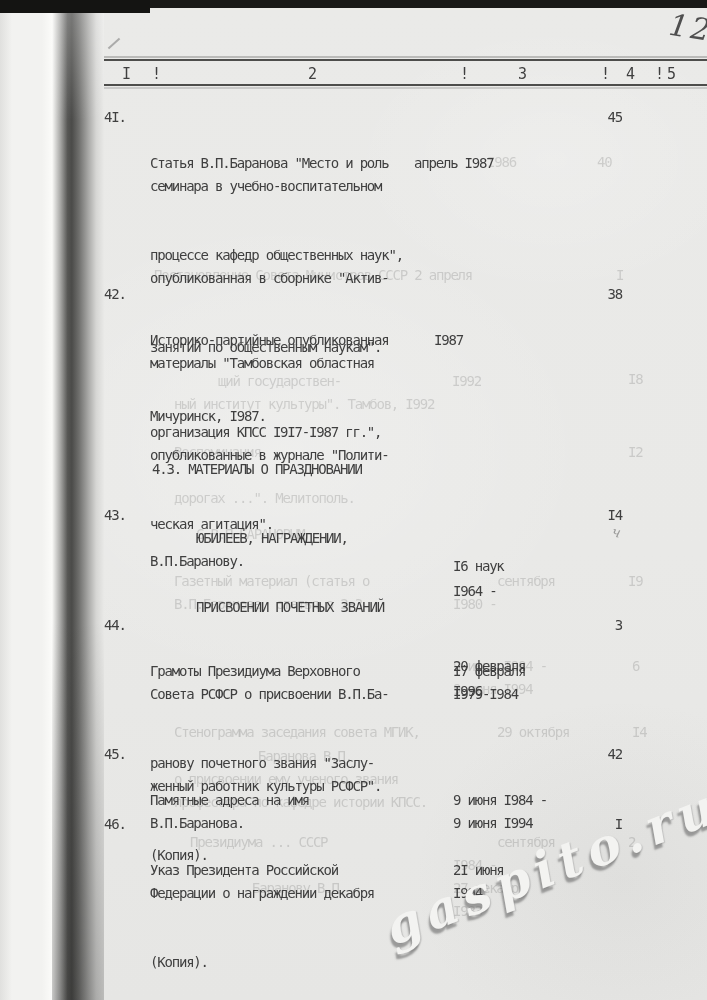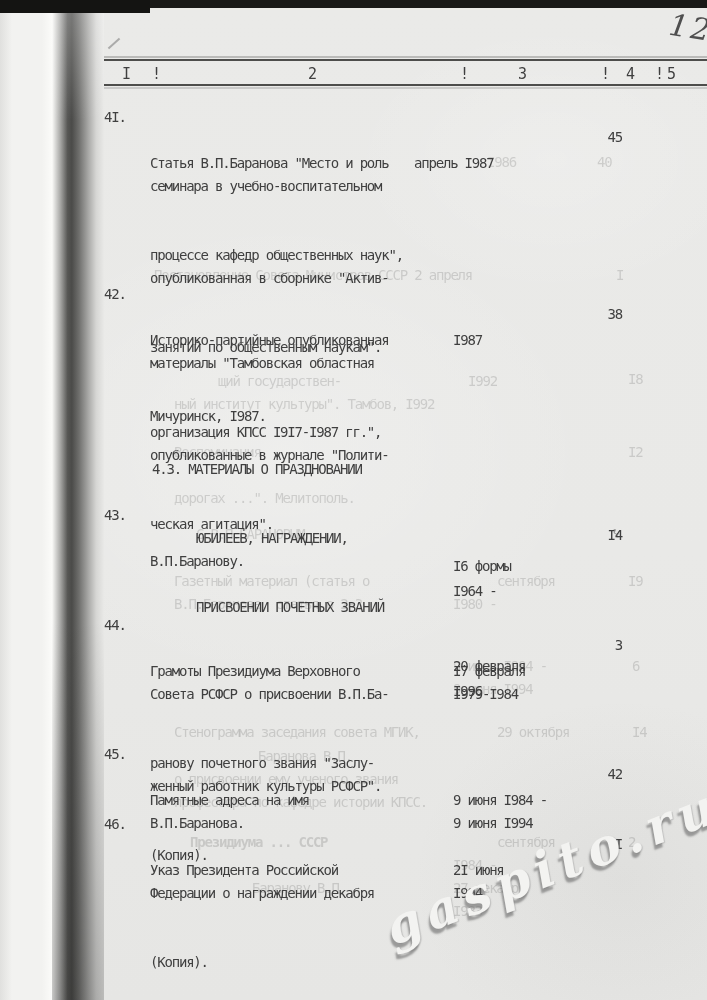--- a/index.html
+++ b/index.html
@@ -26,21 +26,21 @@
   
   .rule{position:absolute;left:104px;right:0;height:2px;background:#4d4d4b;}
   .rule.top{top:59px;box-shadow:0 -3px 0 rgba(110,110,108,.38);}
   .rule.bot{top:84px;box-shadow:0 3px 0 rgba(130,130,128,.30);}
   .hdr{top:63px;font-size:15px;}
   
   .entry{position:absolute;left:0;width:707px;}
   .entry .num{left:104px;top:0;}
   .entry .desc{left:150px;top:0;width:280px;}
   .entry .dates{top:0;}
-  .entry .pages{left:578px;top:0;width:44px;text-align:right;margin-top:20px;}
+  .entry .pages{left:578px;top:0;width:44px;text-align:right;}
   .heading .typed div{white-space:pre;}
   .indent{margin-left:44px;}
   
   .ghost{color:rgba(62,62,62,.18);filter:blur(.4px);}
   
   .hand{position:absolute;font-family:"DejaVu Serif", serif;font-style:italic;color:#4f4f4f;}
   .pagenum{left:669px;top:10px;font-size:30px;letter-spacing:3px;transform:rotate(9deg);}
   .tickmark{left:612px;top:524px;font-size:14px;color:rgba(90,90,90,.55);transform:rotate(14deg);}
   .pencil{position:absolute;left:113px;top:36px;width:2px;height:15px;
           background:rgba(95,95,95,.45);transform:rotate(48deg);}
@@ -61,42 +61,42 @@
   <div class="top-edge"></div>
   <div class="top-edge-left"></div>
   <div class="pencil"></div>
 
   <div id="ghost-layer">
       <div class="typed ghost" style="left: 487px; top: 151px;">I986</div>
       <div class="typed ghost" style="left: 597px; top: 151px;">40</div>
       <div class="typed ghost" style="left: 154px; top: 264px;">Постановление Совета Министров СССР 2 апреля</div>
       <div class="typed ghost" style="left: 616px; top: 264px;">I</div>
       <div class="typed ghost" style="left: 198px; top: 370px; margin-left: 20px;">щий государствен-</div>
-      <div class="typed ghost" style="left: 468px; top: 370px;">I992</div>
+      <div class="typed ghost" style="left: 452px; top: 370px;">I992</div>
       <div class="typed ghost" style="left: 628px; top: 368px;">I8</div>
       <div class="typed ghost" style="left: 174px; top: 393px;">ный институт культуры". Тамбов, I992</div>
       <div class="typed ghost" style="left: 174px; top: 441px;">Воспоминания</div>
       <div class="typed ghost" style="left: 628px; top: 441px;">I2</div>
       <div class="typed ghost" style="left: 174px; top: 487px;">дорогах ...". Мелитополь.</div>
       <div class="typed ghost" style="left: 196px; top: 523px;">С В.П.БАРАНОВЫМ</div>
       <div class="typed ghost" style="left: 174px; top: 570px;">Газетный материал (статья о</div>
       <div class="typed ghost" style="left: 497px; top: 570px;">сентября</div>
       <div class="typed ghost" style="left: 628px; top: 570px;">I9</div>
       <div class="typed ghost" style="left: 174px; top: 593px;">В.П.Баранове, статья о 2-3</div>
       <div class="typed ghost" style="left: 453px; top: 593px;">I980 -</div>
       <div class="typed ghost" style="left: 453px; top: 655px;">9 июня I984 -</div>
       <div class="typed ghost" style="left: 632px; top: 655px;">6</div>
       <div class="typed ghost" style="left: 453px; top: 678px;">9 июня I994</div>
       <div class="typed ghost" style="left: 174px; top: 721px; text-align: center;">Стенограмма заседания совета МГИК,</div>
       <div class="typed ghost" style="left: 497px; top: 721px;">29 октября</div>
       <div class="typed ghost" style="left: 632px; top: 721px;">I4</div>
       <div class="typed ghost" style="left: 258px; top: 745px;">Баранова В.П.</div>
       <div class="typed ghost" style="left: 174px; top: 768px;">о присвоении ему ученого звания</div>
       <div class="typed ghost" style="left: 174px; top: 791px;">профессора по кафедре истории КПСС.</div>
-      <div class="typed ghost" style="left: 190px; top: 831px; font-weight: bold;">Президиума ... СССР</div>
+      <div class="typed ghost" style="left: 190px; top: 831px;">Президиума ... СССР</div>
       <div class="typed ghost" style="left: 497px; top: 831px;">сентября</div>
       <div class="typed ghost" style="left: 628px; top: 831px;">2</div>
       <div class="typed ghost" style="left: 453px; top: 854px;">I984 -</div>
       <div class="typed ghost" style="left: 453px; top: 877px;">27 декабря</div>
       <div class="typed ghost" style="left: 252px; top: 877px;">Баранову В.П.</div>
       <div class="typed ghost" style="left: 453px; top: 900px;">I983</div>
     </div>
 
   <div class="hand pagenum">12</div>
   <div class="hand tickmark">ч</div>
@@ -129,41 +129,41 @@
     <div class="typed pages">45</div>
   </div>
 
   <div class="entry" style="top:283px">
     <div class="typed num">42.</div>
     <div class="typed desc">
       <div>Историко-партийные опубликованная</div><div>материалы "Тамбовская областная</div>
       <div>организация КПСС I9I7-I987 гг.",</div><div>опубликованные в журнале "Полити-</div>
       <div>ческая агитация".</div>
     </div>
-    <div class="typed dates" style="left:453px">
+    <div class="typed dates" style="left:434px">
       <div>I987</div>
     </div>
     <div class="typed pages">38</div>
   </div>
 
   <div class="entry heading" style="top:412px">
     <div class="typed" style="left:152px">
       <div>4.3. МАТЕРИАЛЫ О ПРАЗДНОВАНИИ</div>
       <div class="indent">ЮБИЛЕЕВ, НАГРАЖДЕНИИ,</div>
       <div class="indent">ПРИСВОЕНИИ ПОЧЕТНЫХ ЗВАНИЙ</div>
     </div>
   </div>
 
   <div class="entry" style="top:504px">
     <div class="typed num">43.</div>
     <div class="typed desc">
       <div>В.П.Баранову.</div>
     </div>
     <div class="typed dates" style="left:453px;line-height:25px">
-      <div>I6 формы</div><div>I964 -</div>
+      <div>I6 наук</div><div>I964 -</div>
       <div>20 февраля</div><div>I996</div>
     </div>
     <div class="typed pages">I4</div>
   </div>
 
   <div class="entry" style="top:614px">
     <div class="typed num">44.</div>
     <div class="typed desc">
       <div>Грамоты Президиума Верховного</div><div>Совета РСФСР о присвоении В.П.Ба-</div>
       <div>ранову почетного звания "Заслу-</div><div>женный работник культуры РСФСР".</div>

